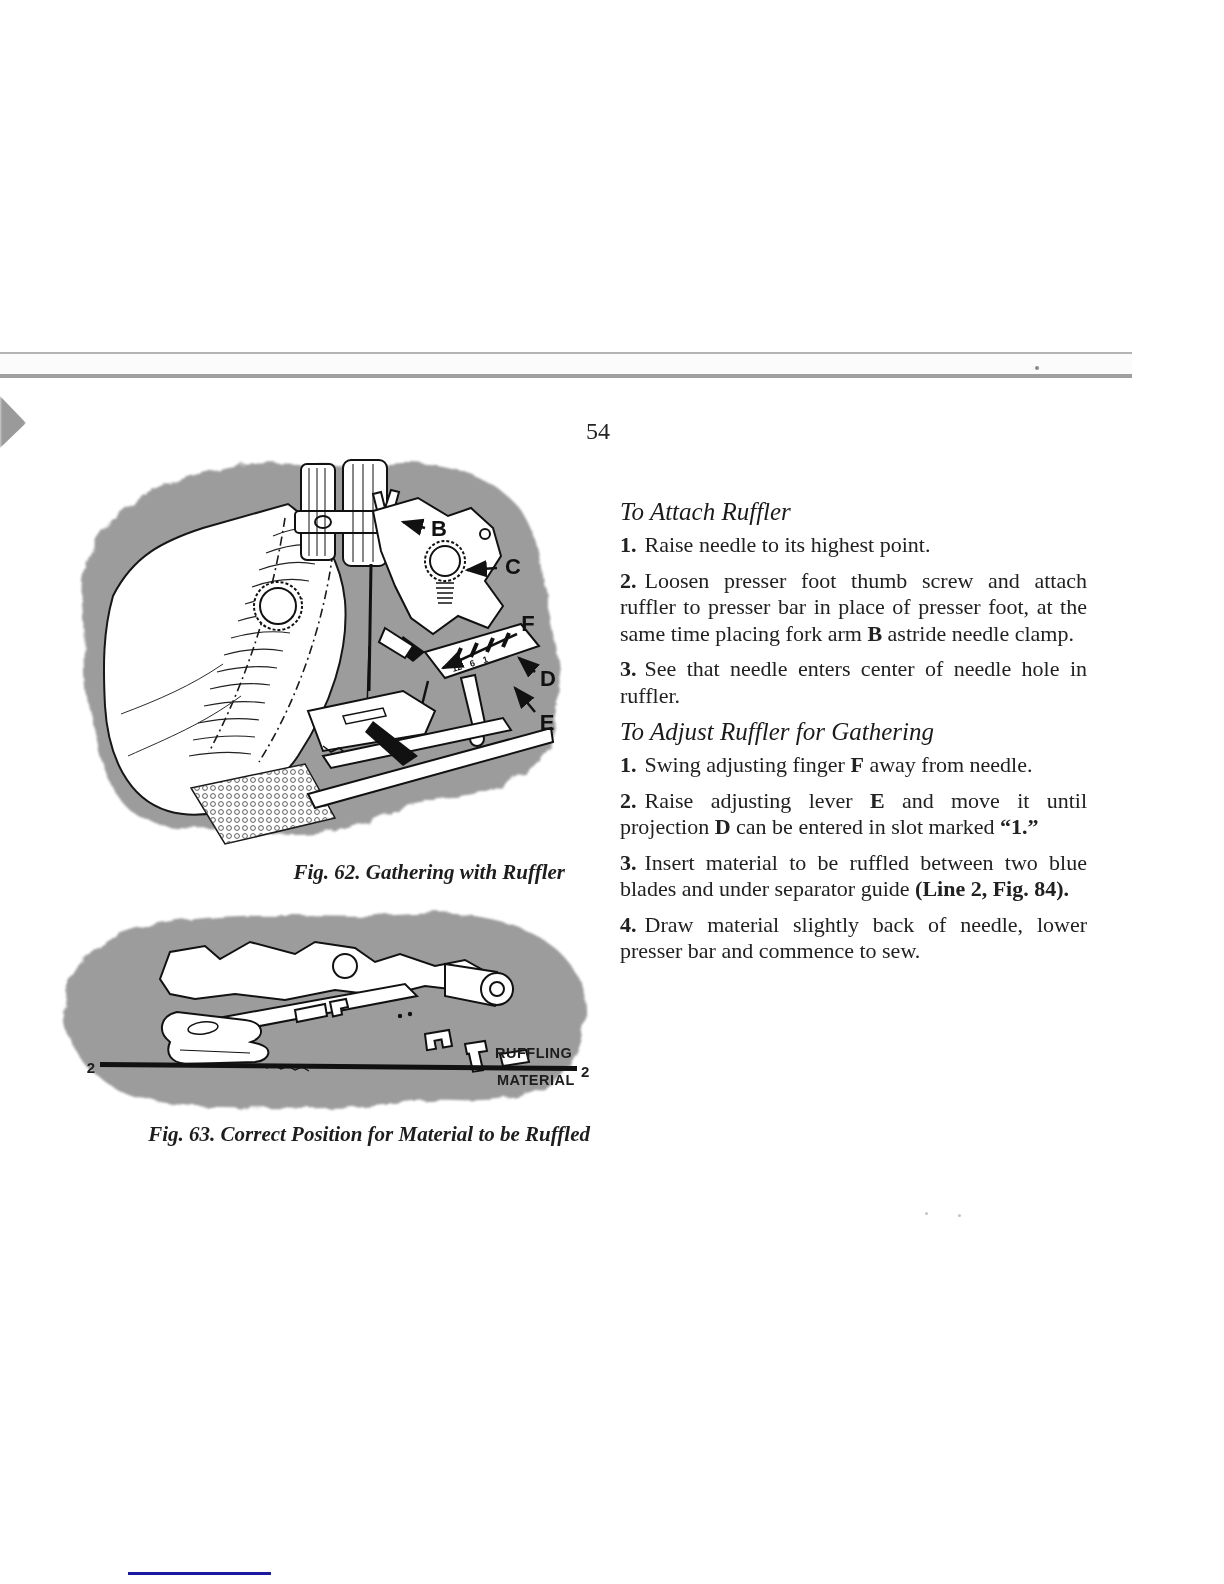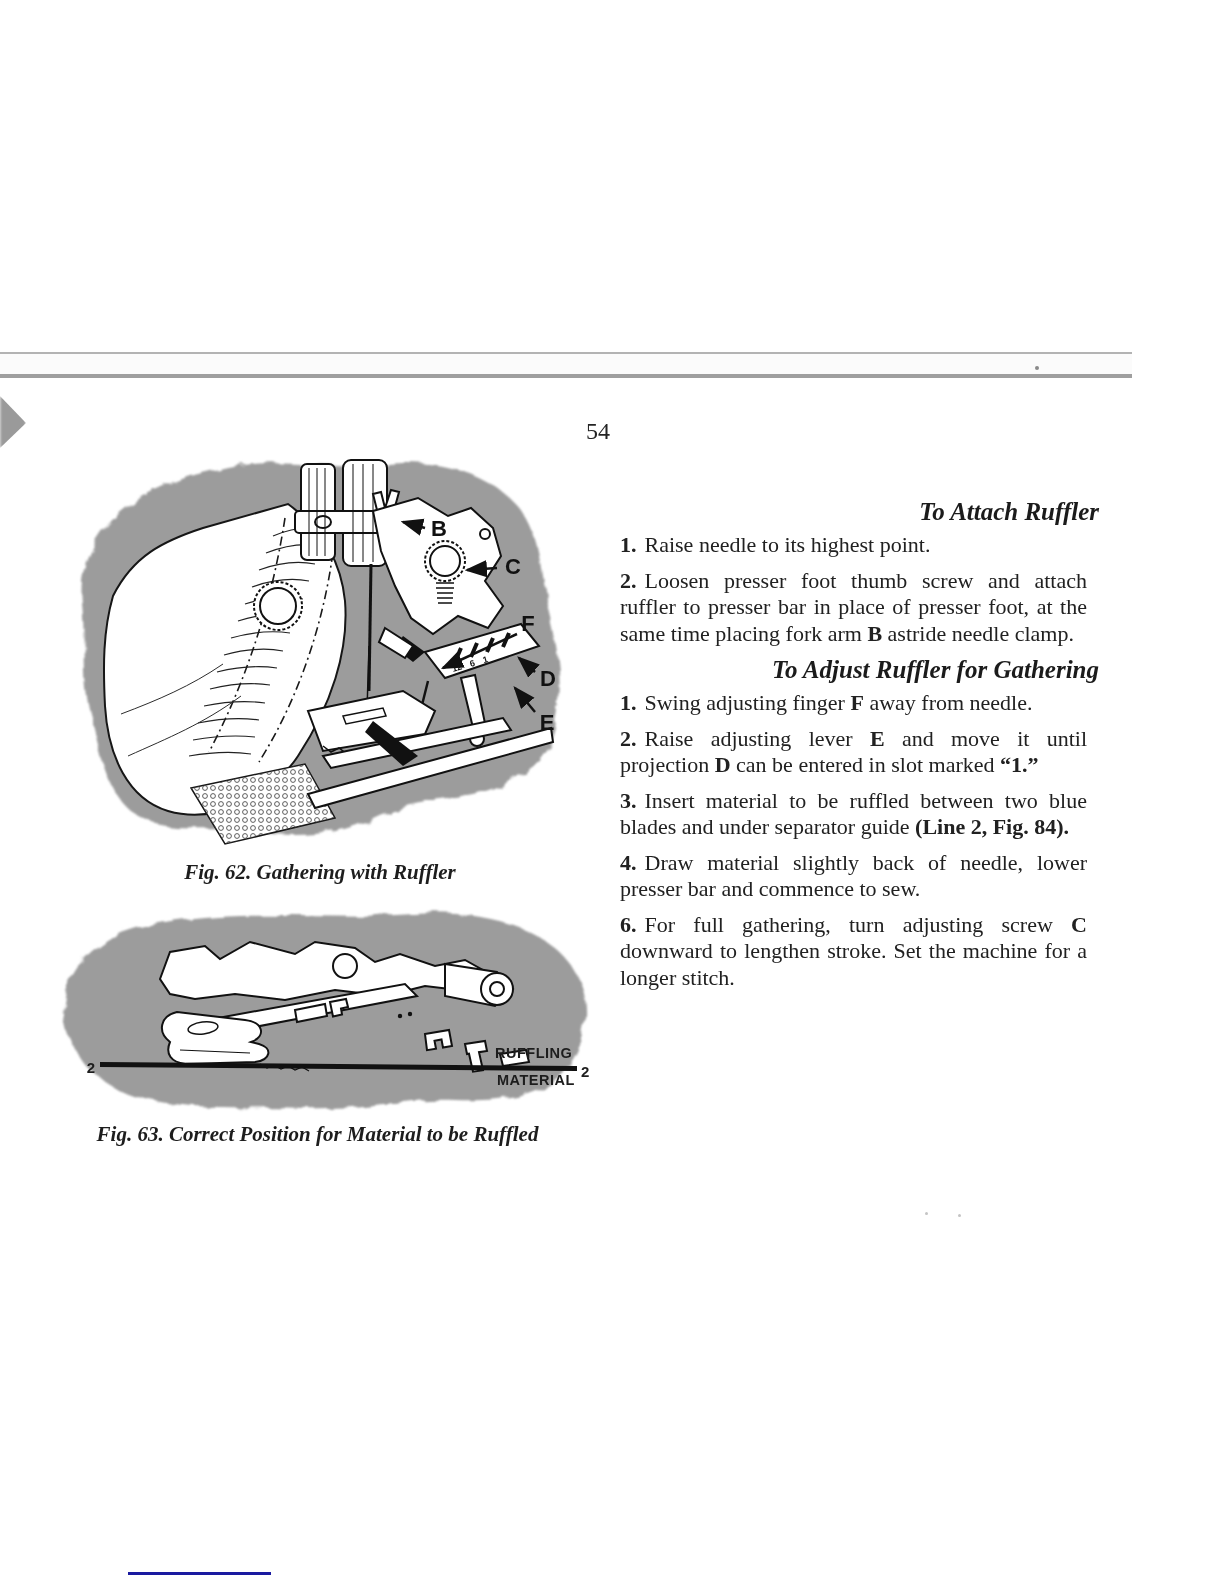--- a/index.html
+++ b/index.html
@@ -19,27 +19,27 @@
                   clip-path:polygon(0 0,100% 52%,0 100%);filter:blur(1.5px);}
   .scan-dot{position:absolute;border-radius:50%;background:#8a8a8a;}
   .navy-line{position:absolute;left:128px;top:1572px;width:143px;height:3px;background:#1a1aa0;}
 
   
   .page-number{position:absolute;left:586px;top:418px;font-size:24px;color:#242424;}
 
   
   .fig62-wrap{position:absolute;left:73px;top:456px;width:500px;height:396px;}
   .fig63-wrap{position:absolute;left:45px;top:904px;width:556px;height:214px;}
-  .caption{position:absolute;font-weight:bold;font-style:italic;font-size:21px;color:#1d1d1d;text-align:center;}
+  .caption{position:absolute;font-weight:bold;font-style:italic;font-size:21px;color:#1d1d1d;text-align:right;}
   .caption62{left:75px;top:860px;width:490px;}
   .caption63{left:45px;top:1122px;width:545px;}
 
   
   .text-col{position:absolute;left:620px;top:498px;width:479px;}
-  .sect-heading{font-weight:bold;font-style:italic;font-size:25px;margin:0 0 6px 0;color:#1b1b1b;text-align:right;}
+  .sect-heading{font-weight:normal;font-style:italic;font-size:25px;margin:0 0 6px 0;color:#1b1b1b;}
   .sect2 .sect-heading{margin-top:0;}
   p.item{font-size:22px;line-height:26.5px;text-align:justify;margin:0 12px 9px 0;color:#212121;}
   p.item .n{font-weight:bold;margin-right:8px;}
   p.item b{font-weight:bold;}
 
   svg text{font-family:"Liberation Sans", sans-serif;}
 </style>
 </head>
 <body>
 
@@ -191,35 +191,35 @@
   <div class="text-col">
 
     <div class="sect sect1">
       <h2 class="sect-heading">To Attach Ruffler</h2>
       <p class="item">
         <b class="n">1.</b><span class="t">Raise needle to its highest point.</span>
       </p>
       <p class="item">
         <b class="n">2.</b><span class="t">Loosen presser foot thumb screw and attach ruffler to presser bar in place of presser foot, at the same time placing fork arm <b>B</b> astride needle clamp.</span>
       </p>
+      <p class="item">
+        <b class="n">3.</b><span class="t">See that needle enters center of needle hole in ruffler.</span>
+      </p>
     </div>
 
     <div class="sect sect2">
       <h2 class="sect-heading">To Adjust Ruffler for Gathering</h2>
       <p class="item">
         <b class="n">1.</b><span class="t">Swing adjusting finger <b>F</b> away from needle.</span>
       </p>
       <p class="item">
         <b class="n">2.</b><span class="t">Raise adjusting lever <b>E</b> and move it until projection <b>D</b> can be entered in slot marked <b>“1.”</b></span>
       </p>
       <p class="item">
         <b class="n">3.</b><span class="t">Insert material to be ruffled between two blue blades and under separator guide <b>(Line 2, Fig. 84).</b></span>
       </p>
       <p class="item">
         <b class="n">4.</b><span class="t">Draw material slightly back of needle, lower presser bar and commence to sew.</span>
       </p>
-      <p class="item">
-        <b class="n">6.</b><span class="t">For full gathering, turn adjusting screw <b>C</b> downward to lengthen stroke. Set the machine for a longer stitch.</span>
-      </p>
     </div>
 
   </div>
 </div>
 
 </body></html>

